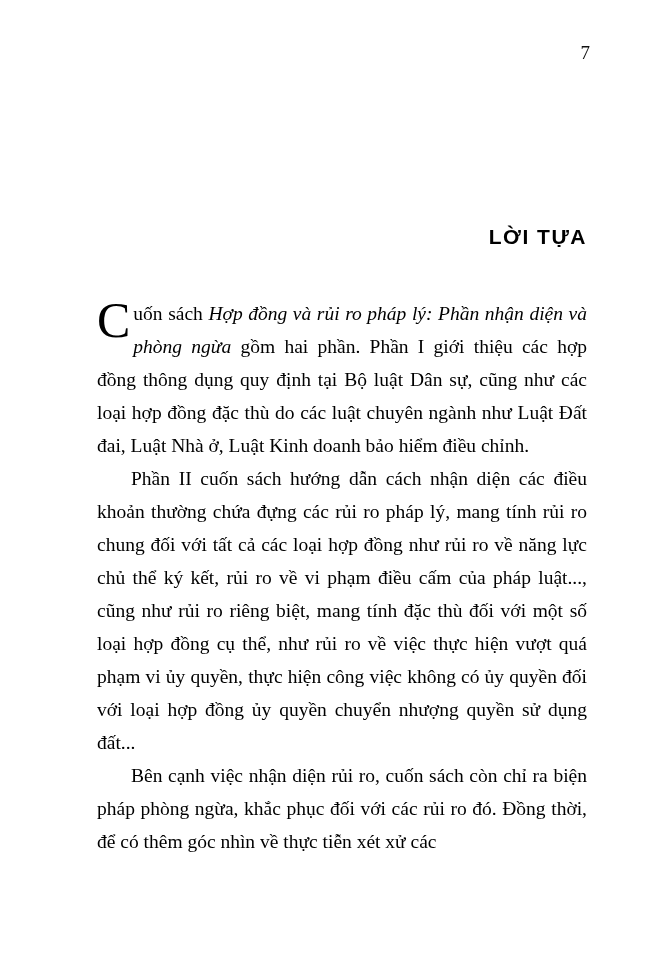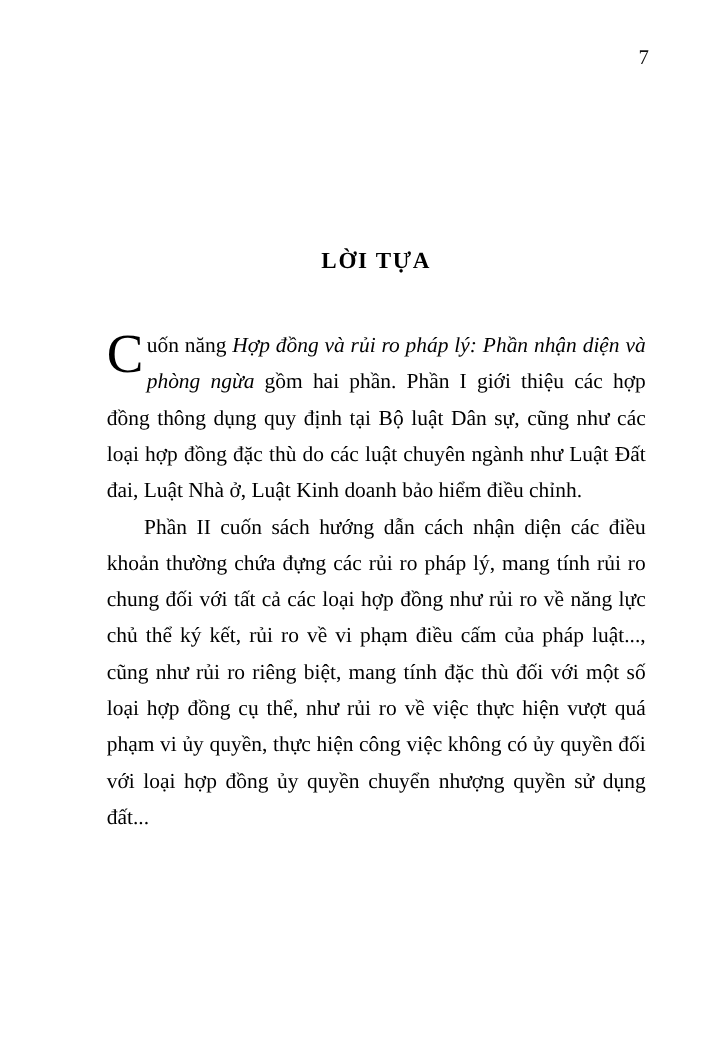--- a/index.html
+++ b/index.html
@@ -24,26 +24,26 @@
     font-family: "Liberation Serif", "DejaVu Serif", serif;
     color: #111;
   }
   .content {
     position: absolute;
     left: 97px;
     top: 225px;
     width: 490px;
   }
   .heading {
-    text-align: center;
+    text-align: right;
     font-size: 21px;
     font-weight: bold;
     letter-spacing: 1.5px;
     margin: 0 0 48px 0;
-    font-family: Liberation Serif, serif;
+    font-family: Liberation Sans, sans-serif;
   }
   p.body-text {
     margin: 0;
     font-size: 19.5px;
     line-height: 33px;
     text-align: justify;
     text-justify: inter-word;
     text-indent: 34px;
     hyphens: none;
   }
@@ -67,20 +67,21 @@
 
 <div class="page">
 
   <div class="page-number">7</div>
 
   <div class="content">
 
     <h1 class="heading">LỜI TỰA</h1>
 
     <p class="body-text first-para">
-      <span class="dropcap">C</span><span>uốn năng </span><span class="ital">Hợp đồng và rủi ro pháp lý: Phần nhận diện và phòng ngừa</span><span> gồm hai phần. Phần I giới thiệu các hợp đồng thông dụng quy định tại Bộ luật Dân sự, cũng như các loại hợp đồng đặc thù do các luật chuyên ngành như Luật Đất đai, Luật Nhà ở, Luật Kinh doanh bảo hiểm điều chỉnh.</span>
+      <span class="dropcap">C</span><span>uốn sách </span><span class="ital">Hợp đồng và rủi ro pháp lý: Phần nhận diện và phòng ngừa</span><span> gồm hai phần. Phần I giới thiệu các hợp đồng thông dụng quy định tại Bộ luật Dân sự, cũng như các loại hợp đồng đặc thù do các luật chuyên ngành như Luật Đất đai, Luật Nhà ở, Luật Kinh doanh bảo hiểm điều chỉnh.</span>
     </p>
 
     <p class="body-text">Phần II cuốn sách hướng dẫn cách nhận diện các điều khoản thường chứa đựng các rủi ro pháp lý, mang tính rủi ro chung đối với tất cả các loại hợp đồng như rủi ro về năng lực chủ thể ký kết, rủi ro về vi phạm điều cấm của pháp luật..., cũng như rủi ro riêng biệt, mang tính đặc thù đối với một số loại hợp đồng cụ thể, như rủi ro về việc thực hiện vượt quá phạm vi ủy quyền, thực hiện công việc không có ủy quyền đối với loại hợp đồng ủy quyền chuyển nhượng quyền sử dụng đất...</p>
 
+    <p class="body-text">Bên cạnh việc nhận diện rủi ro, cuốn sách còn chỉ ra biện pháp phòng ngừa, khắc phục đối với các rủi ro đó. Đồng thời, để có thêm góc nhìn về thực tiễn xét xử các</p>
 
   </div>
 </div>
 
 </body></html>

